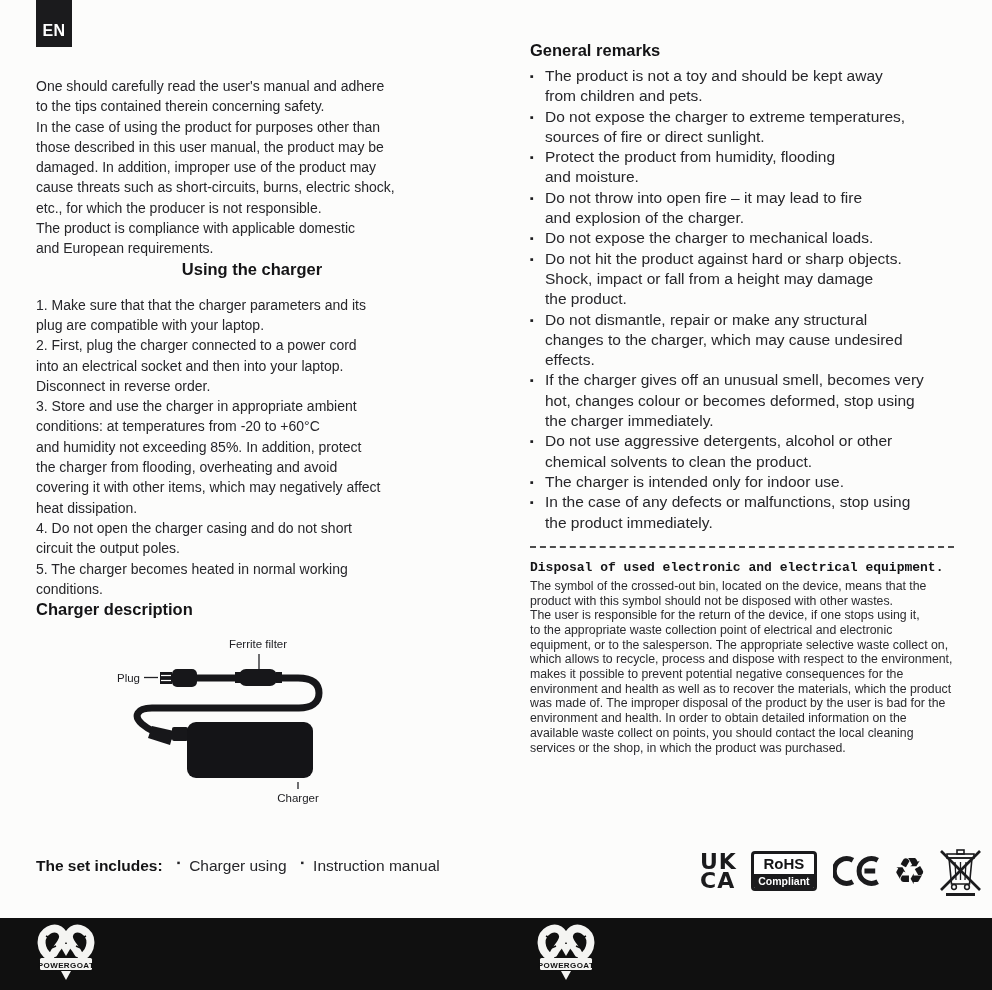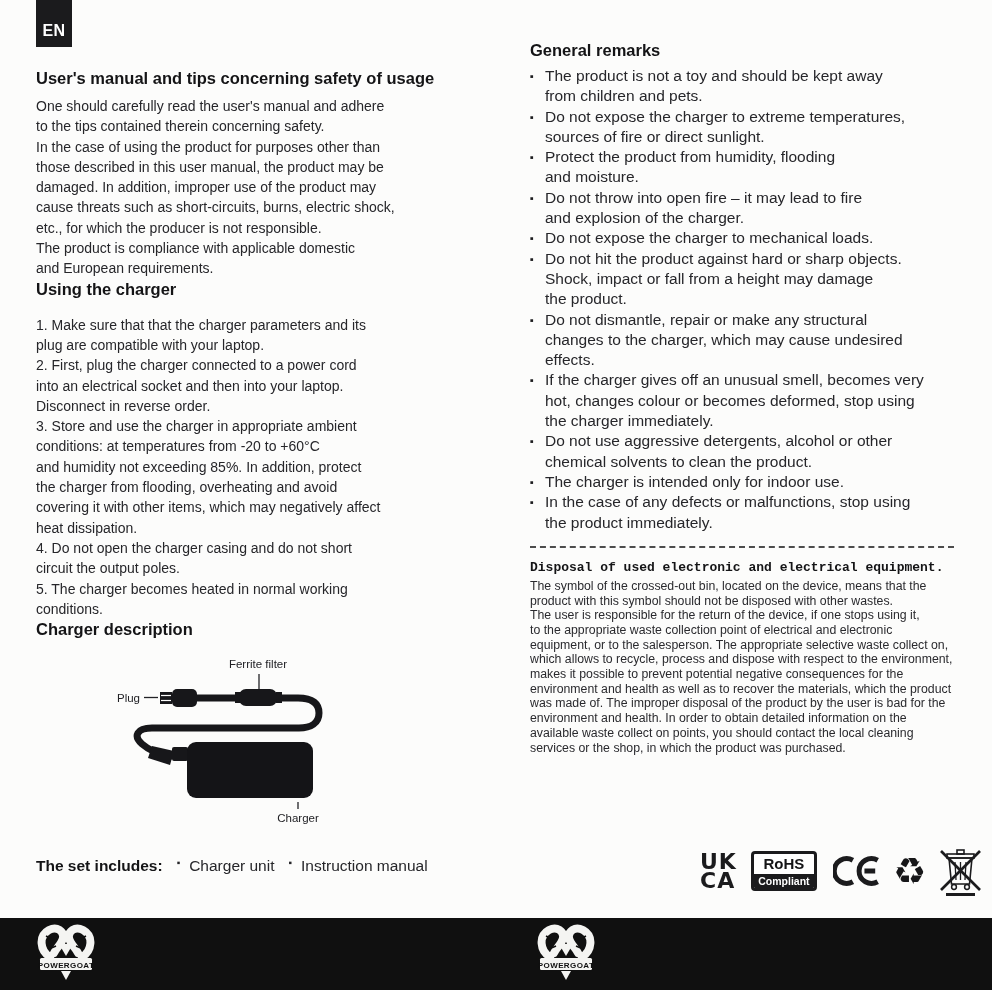--- a/index.html
+++ b/index.html
@@ -15,21 +15,21 @@
   .lang-badge{
     position:absolute;left:36px;top:0;width:36px;height:47px;
     background:#1b1b1d;color:#fff;display:flex;align-items:flex-end;justify-content:center;
     font-weight:bold;font-size:16px;padding-bottom:7px;box-sizing:border-box;letter-spacing:.5px;
   }
   
   .col-left{position:absolute;left:36px;top:68px;width:432px;}
   .col-right{position:absolute;left:530px;top:40px;width:430px;}
   h2.sec{font-size:16.5px;line-height:20px;font-weight:bold;color:#141416;margin:0;}
   .body-txt{font-size:14px;line-height:20.3px;white-space:pre-line;margin:0;color:#26262a;}
-  .mt8{margin-top:8px;} .mt12{margin-top:12px;} .mt2{margin-top:16px;} .mt14{margin-top:14px;} .mt6{margin-top:6px;}
+  .mt8{margin-top:8px;} .mt12{margin-top:12px;text-align:center;} .mt2{margin-top:16px;} .mt14{margin-top:14px;} .mt6{margin-top:6px;}
   
   ul.blist{list-style:none;margin:6px 0 0 0;padding:0;font-size:15.5px;line-height:20.3px;}
   ul.blist li{display:flex;align-items:flex-start;}
   ul.blist .blt{width:15px;flex:0 0 15px;font-size:11px;line-height:20.3px;color:#1c1c1e;}
   ul.blist .btxt{white-space:pre-line;flex:1;}
   
   .dashed-divider{border:0;border-top:2px dashed #4c4c4c;margin:13px 0 0 0;width:424px;}
   .small-heading{font-size:13px;font-weight:bold;color:#141416;margin:12px 0 0 0;line-height:16px;font-family:Liberation Mono, monospace;}
   .small-txt{font-size:12.3px;line-height:14.7px;white-space:pre-line;margin:3px 0 0 0;color:#2a2a2e;}
   
@@ -54,21 +54,20 @@
 </head>
 <body>
 
 <div class="page">
 
   <div class="lang-badge">
     <span>EN</span>
   </div>
 
   <div class="col-left">
-    <h2 class="sec">User's manual and tips concerning safety of usage</h2>
     <p class="body-txt mt8">One should carefully read the user's manual and adhere
 to the tips contained therein concerning safety.
 In the case of using the product for purposes other than
 those described in this user manual, the product may be
 damaged. In addition, improper use of the product may
 cause threats such as short-circuits, burns, electric shock,
 etc., for which the producer is not responsible.
 The product is compliance with applicable domestic
 and European requirements.</p>
 
@@ -117,21 +116,21 @@
       <rect x="151" y="97" width="126" height="56" rx="9" fill="#141417"></rect>
 
       <line x1="262" y1="157" x2="262" y2="164" stroke="#222226" stroke-width="1.3"></line>
       <text x="262" y="177" font-size="11.5" text-anchor="middle" fill="#222226">Charger</text>
     </svg>
   </div>
 
   <div class="set-includes">
     <span class="lbl">The set includes:</span>
     <span class="blt">▪</span>
-    <span>Charger unit</span>
+    <span>Charger using</span>
     <span class="blt">▪</span>
     <span>Instruction manual</span>
   </div>
 
   <div class="col-right">
     <h2 class="sec">General remarks</h2>
     <ul class="blist">
       <li>
           <span class="blt">▪</span>
           <span class="btxt">The product is not a toy and should be kept away

